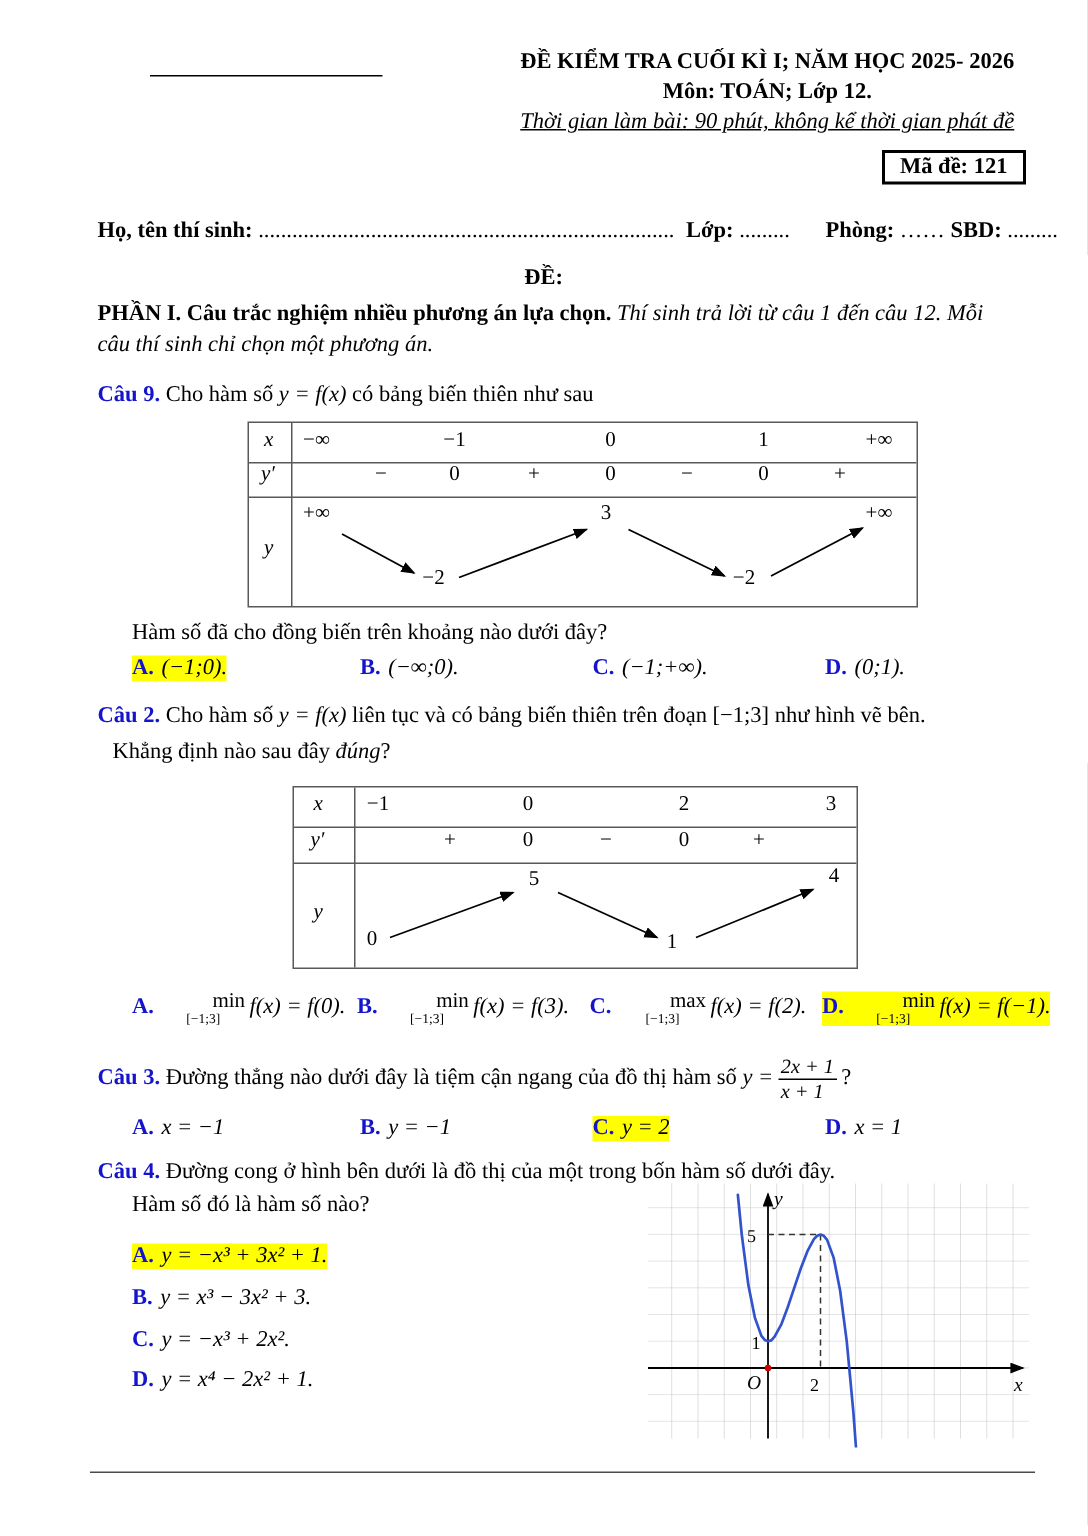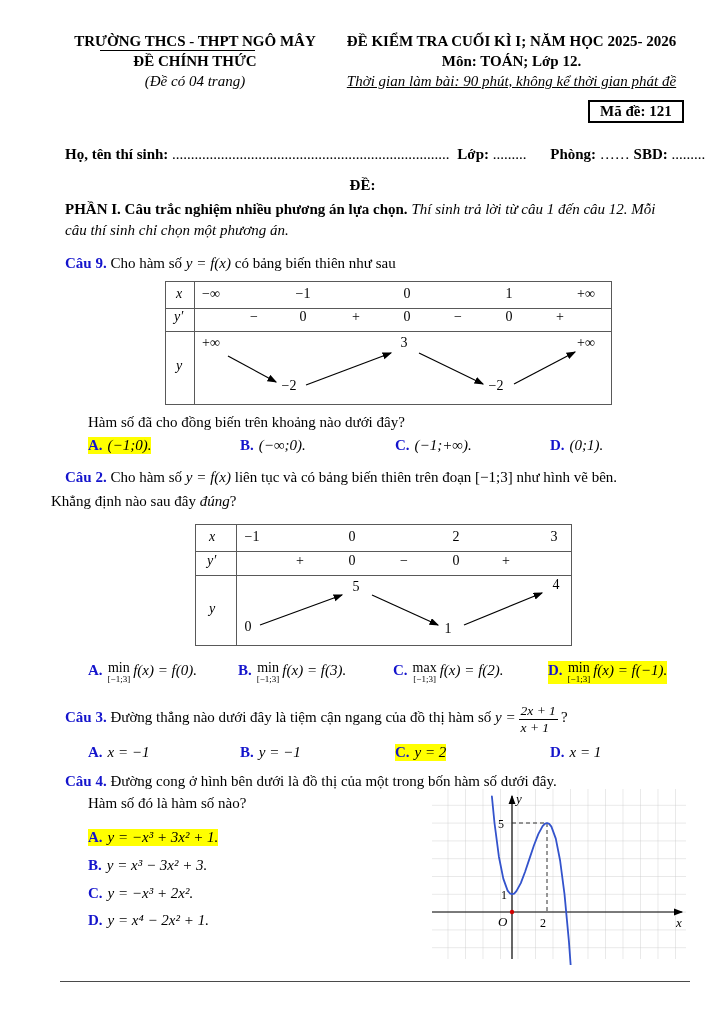--- a/index.html
+++ b/index.html
@@ -16,38 +16,33 @@
   .nowrap{white-space:nowrap;}
   .code-box{position:absolute;border:2px solid #000;padding:1px 10px;font-weight:bold;background:#fff;}
   .bbt{position:absolute;border:1px solid #595959;background:#fff;}
   .bbt .vline{position:absolute;top:0;bottom:0;width:1px;background:#595959;}
   .bbt .hline{position:absolute;left:0;right:0;height:1px;background:#595959;}
   .cell{position:absolute;font-size:14px;white-space:nowrap;}
   .cc{transform:translateX(-50%);}
   .opt{position:absolute;white-space:nowrap;}
   .olabel{color:#1414cc;font-weight:bold;margin-right:5px;}
   .limfunc{display:inline-block;vertical-align:-7px;text-align:center;line-height:1;margin-right:3px;}
-  .limfunc .fn{display:block;font-size:14px;}
+  .limfunc .fn{display:block;font-size:14px;margin-left:34px;}
   .limfunc .sub{display:block;font-size:9px;}
   .mexpr{font-style:italic;}
   .frac{display:inline-block;vertical-align:middle;line-height:1.15;font-style:italic;font-size:13.5px;margin:0 3px;}
   .frac .num{display:block;padding:0 2px;}
   .frac .den{display:block;border-top:1px solid #000;padding:0 2px;}
   .hrule{position:absolute;height:1px;background:#4a4a4a;}
 </style>
 </head>
 <body>
 
 <div class="page">
 
-  <div class="abs center" style="left:55px;top:33px;width:280px;">
-    <div class="b">TRƯỜNG THCS - THPT NGÔ MÂY</div>
-    <div class="b" style="margin-top:3px">ĐỀ CHÍNH THỨC</div>
-    <div class="i" style="margin-top:3px">(Đề có 04 trang)</div>
-  </div>
   <div class="hrule" style="left:100px;top:50px;width:155px;background:#000;"></div>
 
   <div class="abs center" style="left:333px;top:33px;width:357px;">
     <div class="b">ĐỀ KIỂM TRA CUỐI KÌ I; NĂM HỌC 2025- 2026</div>
     <div class="b" style="margin-top:3px">Môn: TOÁN; Lớp 12.</div>
     <div class="iu" style="margin-top:3px">Thời gian làm bài: 90 phút, không kể thời gian phát đề</div>
   </div>
 
   <div class="code-box" style="left:588px;top:100px;">
     <span>Mã đề: 121</span>
@@ -126,21 +121,21 @@
   <div class="opt" style="left:395px;top:437px;">
     <span class="olabel">C.</span><span class="mexpr">(−1;+∞).</span>
   </div>
   <div class="opt" style="left:550px;top:437px;">
     <span class="olabel">D.</span><span class="mexpr">(0;1).</span>
   </div>
 
   <div class="abs nowrap" style="left:65px;top:469px;">
     <span class="blue">Câu 2.</span><span> Cho hàm số </span><span class="math">y = f(x)</span><span> liên tục và có bảng biến thiên trên đoạn </span><span>[−1;3]</span><span> như hình vẽ bên.</span>
   </div>
-  <div class="abs nowrap" style="left:51px;top:493px;">
+  <div class="abs nowrap" style="left:75px;top:493px;">
     <span>Khẳng định nào sau đây </span><span class="i">đúng</span><span>?</span>
   </div>
 
   <div class="bbt" style="left:195px;top:524px;width:375px;height:120px;">
     <div class="vline" style="left:40px"></div>
     <div class="hline" style="top:26px"></div>
     <div class="hline" style="top:50px"></div>
 
     <div class="cell i" style="left:13px;top:4px">x</div>
     <div class="cell cc" style="left:56px;top:4px">−1</div>

